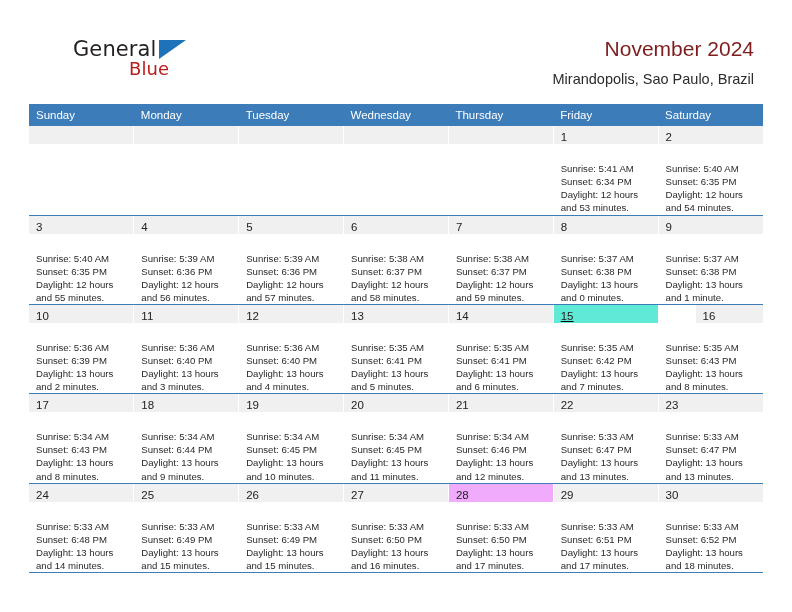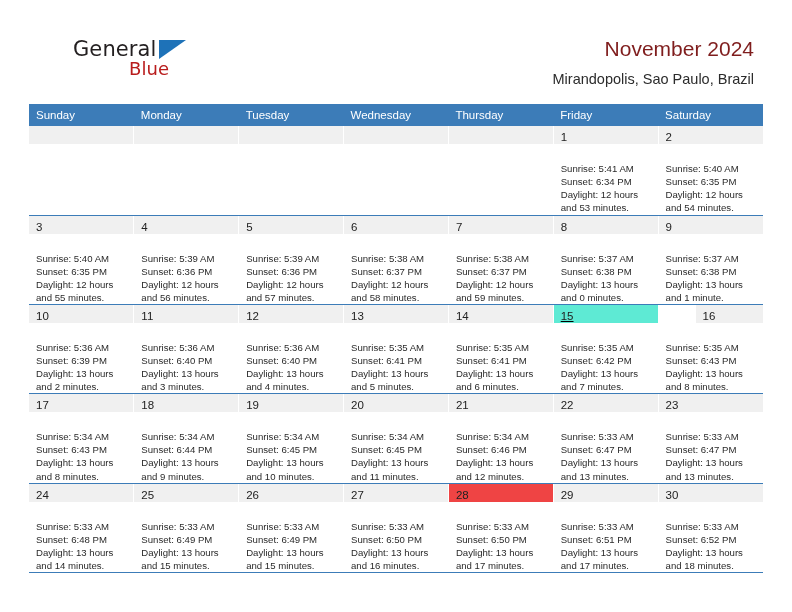--- a/index.html
+++ b/index.html
@@ -523,21 +523,21 @@
               <div class="cell-body">
                 <div class="cell-line">Sunrise: 5:33 AM</div>
                 <div class="cell-line">Sunset: 6:50 PM</div>
                 <div class="cell-line">Daylight: 13 hours</div>
                 <div class="cell-line">and 16 minutes.</div>
               </div>
             </div>
           </td>
           <td style="border-bottom-color: rgb(60, 124, 184);">
             <div class="cell-inner">
-              <div class="daynum-band" style="background: #ef4444;"><span class="daynum">28</span></div>
+              <div class="daynum-band" style="background: #f0abfc;"><span class="daynum">28</span></div>
               <div class="cell-body">
                 <div class="cell-line">Sunrise: 5:33 AM</div>
                 <div class="cell-line">Sunset: 6:50 PM</div>
                 <div class="cell-line">Daylight: 13 hours</div>
                 <div class="cell-line">and 17 minutes.</div>
               </div>
             </div>
           </td>
           <td style="border-bottom-color: rgb(60, 124, 184);">
             <div class="cell-inner">

